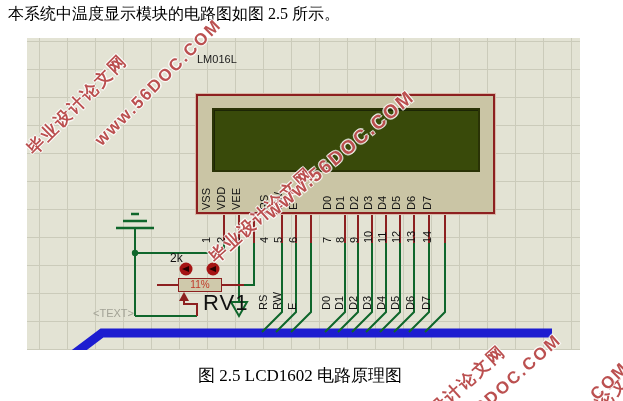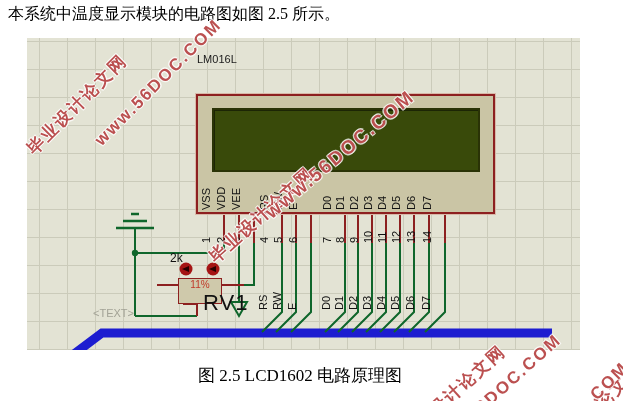--- a/index.html
+++ b/index.html
@@ -18,21 +18,21 @@
             background:#cac5a5;border:2px solid #8d2020;box-sizing:border-box;
             box-shadow:0 0 0 1px #d8b9a9;}
   .lcd-screen{position:absolute;left:185px;top:70px;width:268px;height:64px;
               background:#394a0a;border:2px solid #2a3306;box-sizing:border-box;
               box-shadow:inset 1px 1px 0 rgba(0,0,0,.5);}
   .lcd-title{position:absolute;left:169px;top:3px;font-size:21px;color:#1a1a1a;letter-spacing:.5px;}
   .small-lbl{position:absolute;font-size:11px;color:#1a1a1a;}
   .gray{color:#a3a396;margin-top:40px;}
   .rot{position:absolute;font-size:11px;line-height:12px;height:12px;color:#111;
        transform-origin:0 100%;transform:rotate(-90deg);white-space:nowrap;}
-  .pot-body{position:absolute;left:151px;top:240px;width:44px;height:26px;
+  .pot-body{position:absolute;left:151px;top:240px;width:44px;height:14px;
             background:#cfc9ab;border:1px solid #8d2020;box-sizing:border-box;
             text-align:center;font-size:10px;line-height:12px;color:#c03a2a;}
   .pot-value{position:absolute;left:143px;top:213px;font-size:12px;color:#111;}
   .pot-ref{position:absolute;left:176px;top:252px;font-size:22px;color:#111;letter-spacing:1px;}
   .pot-text{position:absolute;left:66px;top:229px;font-size:11px;}
   svg{position:absolute;left:0;top:0;overflow:visible;}
   .wm{position:absolute;font-weight:bold;font-size:17px;letter-spacing:2px;
       color:rgba(178,56,56,.88);transform-origin:0 50%;white-space:nowrap;z-index:40;
       text-shadow:-1px -1px 0 rgba(255,255,255,.75),1px 1px 0 rgba(255,255,255,.75),
                   -1px 1px 0 rgba(255,255,255,.75),1px -1px 0 rgba(255,255,255,.75);}

